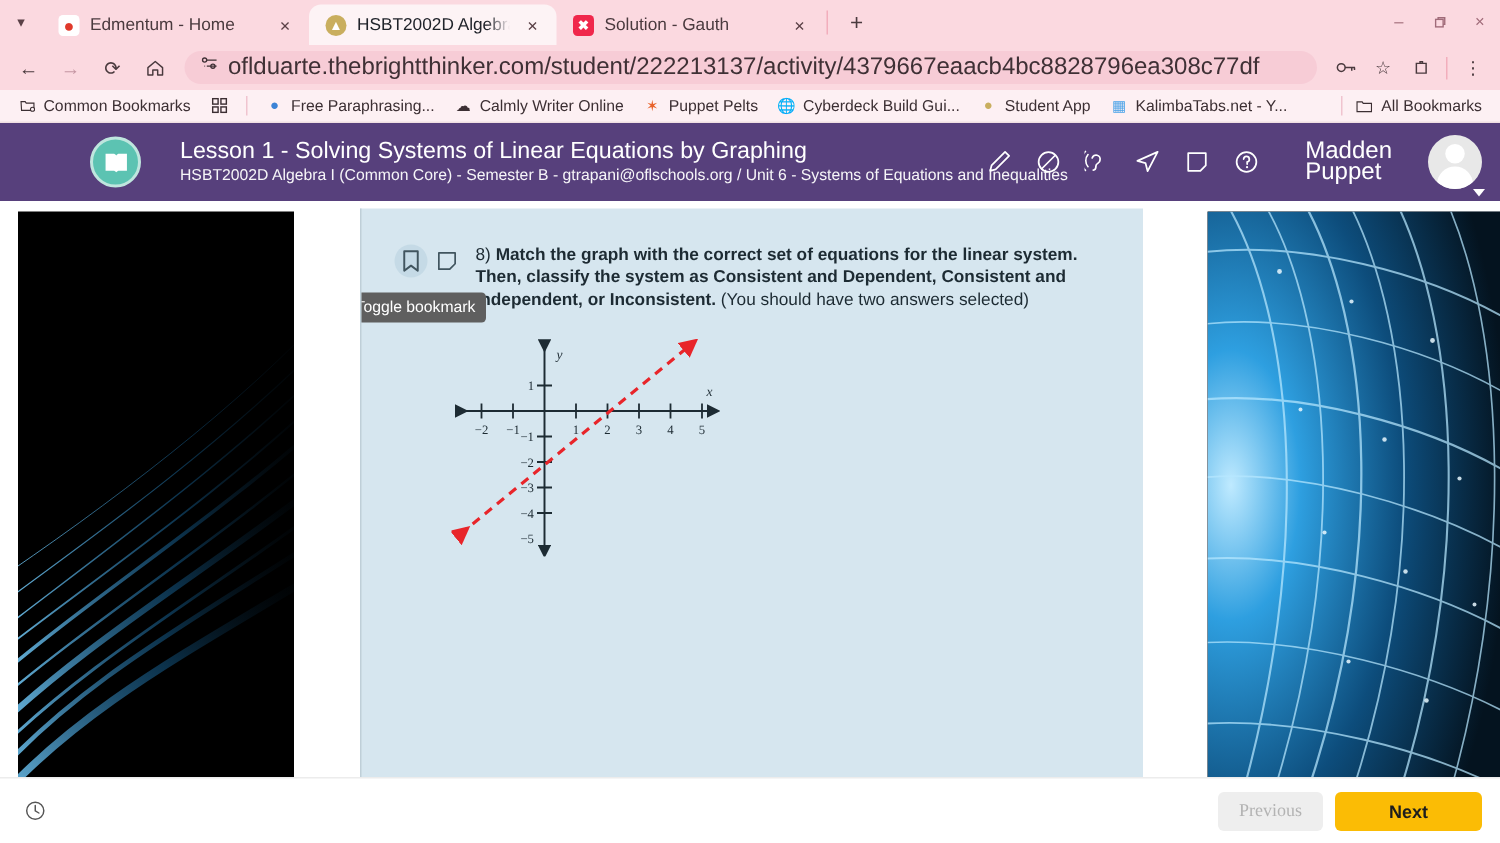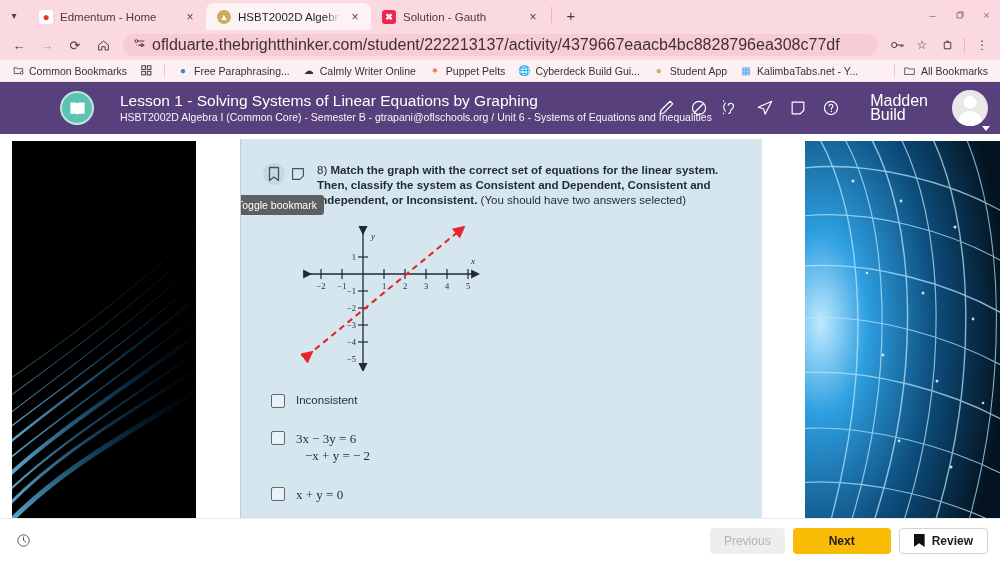--- a/index.html
+++ b/index.html
@@ -172,21 +172,21 @@
     height: 44px; flex: 0 0 44px; background: #fff; display: flex; align-items: center;
     padding: 0 12px; border-top: 1px solid #ececec; position: relative; z-index: 10;
   }
   .clock-ico { width: 22px; height: 22px; display: flex; align-items: center;
                justify-content: center; color: #555; }
   .btn-group { margin-left: auto; display: flex; align-items: center; gap: 8px; }
   .btn {
     height: 26px; border-radius: 4px; font-size: 12px; display: flex; align-items: center;
     justify-content: center; gap: 7px; padding: 0 14px; white-space: nowrap;
   }
-  .btn-prev { background: #eeeeee; color: #b3b3b3; }
+  .btn-prev { background: #eeeeee; color: #b3b3b3; font-family: Liberation Serif, serif; }
   .btn-next { background: #fbbc05; color: #1d1d1d; font-weight: bold; padding: 0 36px; }
   .btn-out { background: #fff; border: 1px solid #d3d3d3; color: #1d1d1d; font-weight: bold; }
   .btn-out .bm-glyph { width: 11px; height: 13px; background: #111;
      clip-path: polygon(0 0,100% 0,100% 100%,50% 72%,0 100%); }
 </style>
 </head>
 <body>
 
 <div class="browser">
 
@@ -366,21 +366,21 @@
       <div class="hdr-ico">
         <svg viewBox="0 0 20 20">
             <circle cx="10" cy="10" r="7.3" fill="none" stroke="#fff" stroke-width="1.3"></circle>
             <path d="M7.9 7.8a2.1 2.1 0 1 1 2.6 2.2v1.5" fill="none" stroke="#fff" stroke-width="1.3" stroke-linecap="round"></path>
             <circle cx="10.4" cy="13.8" r=".85" fill="#fff"></circle>
           </svg>
       </div>
     </div>
     <div class="hdr-user">
       <div>Madden</div>
-      <div>Build</div>
+      <div>Puppet</div>
     </div>
     <div class="avatar"></div>
     <div class="avatar-caret"></div>
     <div class="saved-note">All changes saved</div>
   </div>
 
   <div class="stage">
 
     <div class="side-panel left-panel">
       <svg class="streaks" viewBox="0 0 184 380" preserveAspectRatio="none">
@@ -521,55 +521,30 @@
               <text x="55" y="119" text-anchor="end">−4</text>
               <text x="55" y="136" text-anchor="end">−5</text>
               <text x="170" y="38" font-style="italic" font-size="9">x</text>
               <text x="70" y="13" font-style="italic" font-size="9">y</text>
             </g>
 
             <line x1="6" y1="130" x2="158" y2="5" stroke="#e8252a" stroke-width="2.1" stroke-dasharray="6 4.5" marker-start="url(#rh)" marker-end="url(#rh)"></line>
           </svg>
         </div>
 
-        <div class="choices">
-
-          <div class="choice">
-            <span class="cb"></span>
-            <span class="choice-label">Inconsistent</span>
-          </div>
-
-          <div class="choice">
-            <span class="cb"></span>
-            <span class="math">
-              <span>3x − 3y = 6</span><br>
-              <span class="ind">−x + y = − 2</span>
-            </span>
-          </div>
-
-          <div class="choice">
-            <span class="cb"></span>
-            <span class="math">x + y = 0</span>
-          </div>
-
-        </div>
       </div>
     </div>
   </div>
 
   <div class="bottombar">
     <div class="clock-ico">
       <svg viewBox="0 0 20 20" width="15" height="15">
           <circle cx="10" cy="10" r="7.6" fill="none" stroke="#555" stroke-width="1.3"></circle>
           <path d="M10 5.4V10l3.2 2" fill="none" stroke="#555" stroke-width="1.3" stroke-linecap="round"></path>
         </svg>
     </div>
     <div class="btn-group">
       <div class="btn btn-prev">Previous</div>
       <div class="btn btn-next">Next</div>
-      <div class="btn btn-out">
-        <span class="bm-glyph"></span>
-        <span>Review</span>
-      </div>
     </div>
   </div>
 
 </div>
 
 </body></html>

